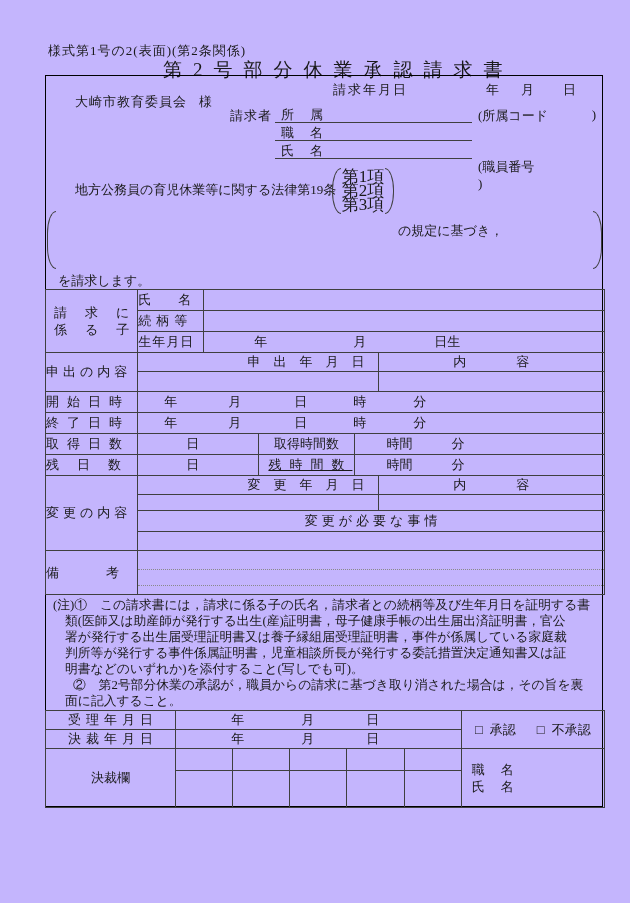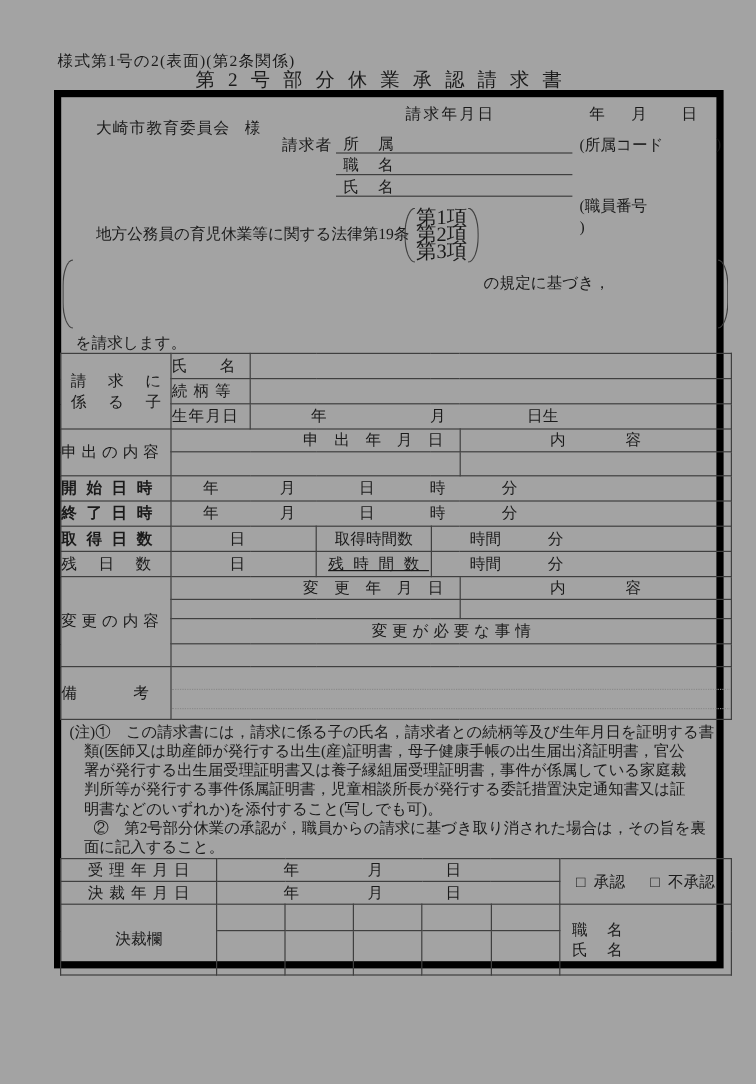--- a/index.html
+++ b/index.html
@@ -1,24 +1,24 @@
 <!DOCTYPE html>
 <html><head>
 <meta charset="utf-8">
 <style>
   html,body{margin:0;padding:0;background:#e8e8e8;}
-  .page{position:relative;width:630px;height:903px;background:#a3a3a3;
+  .page{position:relative;width:630px;height:903px;background:#c4b5fd;
         font-family:"Liberation Serif","DejaVu Serif",serif;color:#1a1a1a;
         font-size:13px;overflow:hidden;}
   .abs{position:absolute;}
   .form-code{left:48px;top:42px;font-size:13px;letter-spacing:1px;}
-  .form-title{left:163px;top:57px;font-size:16px;letter-spacing:11px;font-weight:500;}
+  .form-title{left:163px;top:57px;font-size:19px;letter-spacing:11px;font-weight:500;}
   
   .outer{position:absolute;left:45px;top:75px;width:558px;height:732px;
-         border:6px solid #000000;box-sizing:border-box;}
+         border:1px solid #000000;box-sizing:border-box;}
   .outer .abs{position:absolute;}
   
   .rq-label{left:287px;top:5px;letter-spacing:2px;}
   .rq-y{left:440px;top:5px;} .rq-m{left:475px;top:5px;} .rq-d{left:517px;top:5px;}
   .addressee{left:29px;top:17px;letter-spacing:1px;}
   .addressee .hono{margin-left:12px;}
   
   .req-label{left:184px;top:31px;letter-spacing:1px;}
   .ufield{left:229px;width:197px;height:16px;border-bottom:1px solid #3f3f3f;}
   .uf1{top:30px;} .uf2{top:48px;} .uf3{top:66px;}
@@ -47,21 +47,21 @@
   .main{top:213px;width:560px;}
   .btm{top:634px;width:560px;}
   tr.h21{height:21px;} tr.h20{height:20px;} tr.h19{height:19px;} tr.h18{height:18px;}
   tr.h17{height:17px;} tr.h16{height:16px;} tr.h22{height:22px;} tr.h37{height:37px;} tr.h44{height:44px;}
   
   .ls18i8{padding-left:8px;letter-spacing:18px;white-space:nowrap;}
   .ls27i8{padding-left:8px;letter-spacing:27px;white-space:nowrap;}
   .ls5i6{padding-left:6px;letter-spacing:5px;white-space:nowrap;}
   .ls1i5{padding-left:5px;letter-spacing:1px;white-space:nowrap;}
   .ls4i6{padding-left:6px;letter-spacing:4px;white-space:nowrap;}
-  .ls8i8{padding-left:8px;letter-spacing:8px;white-space:nowrap;font-weight:bold;}
+  .ls8i8{padding-left:8px;letter-spacing:8px;white-space:nowrap;}
   .ls47i10{padding-left:10px;letter-spacing:47px;white-space:nowrap;}
   .hdr13{text-align:right;letter-spacing:13px;text-indent:13px;white-space:nowrap;}
   .hdr50{text-align:center;letter-spacing:50px;text-indent:50px;white-space:nowrap;}
   .hdr4{text-align:center;letter-spacing:4px;text-indent:4px;white-space:nowrap;}
   .ctr{text-align:center;white-space:nowrap;}
   .ctr8{text-align:center;letter-spacing:8px;text-indent:8px;white-space:nowrap;text-decoration:underline;}
   .ls5c{text-align:center;letter-spacing:5px;text-indent:5px;white-space:nowrap;}
   .child-lbl div{line-height:17px;}
   
   .u{position:absolute;top:50%;transform:translateY(-50%);white-space:nowrap;}

